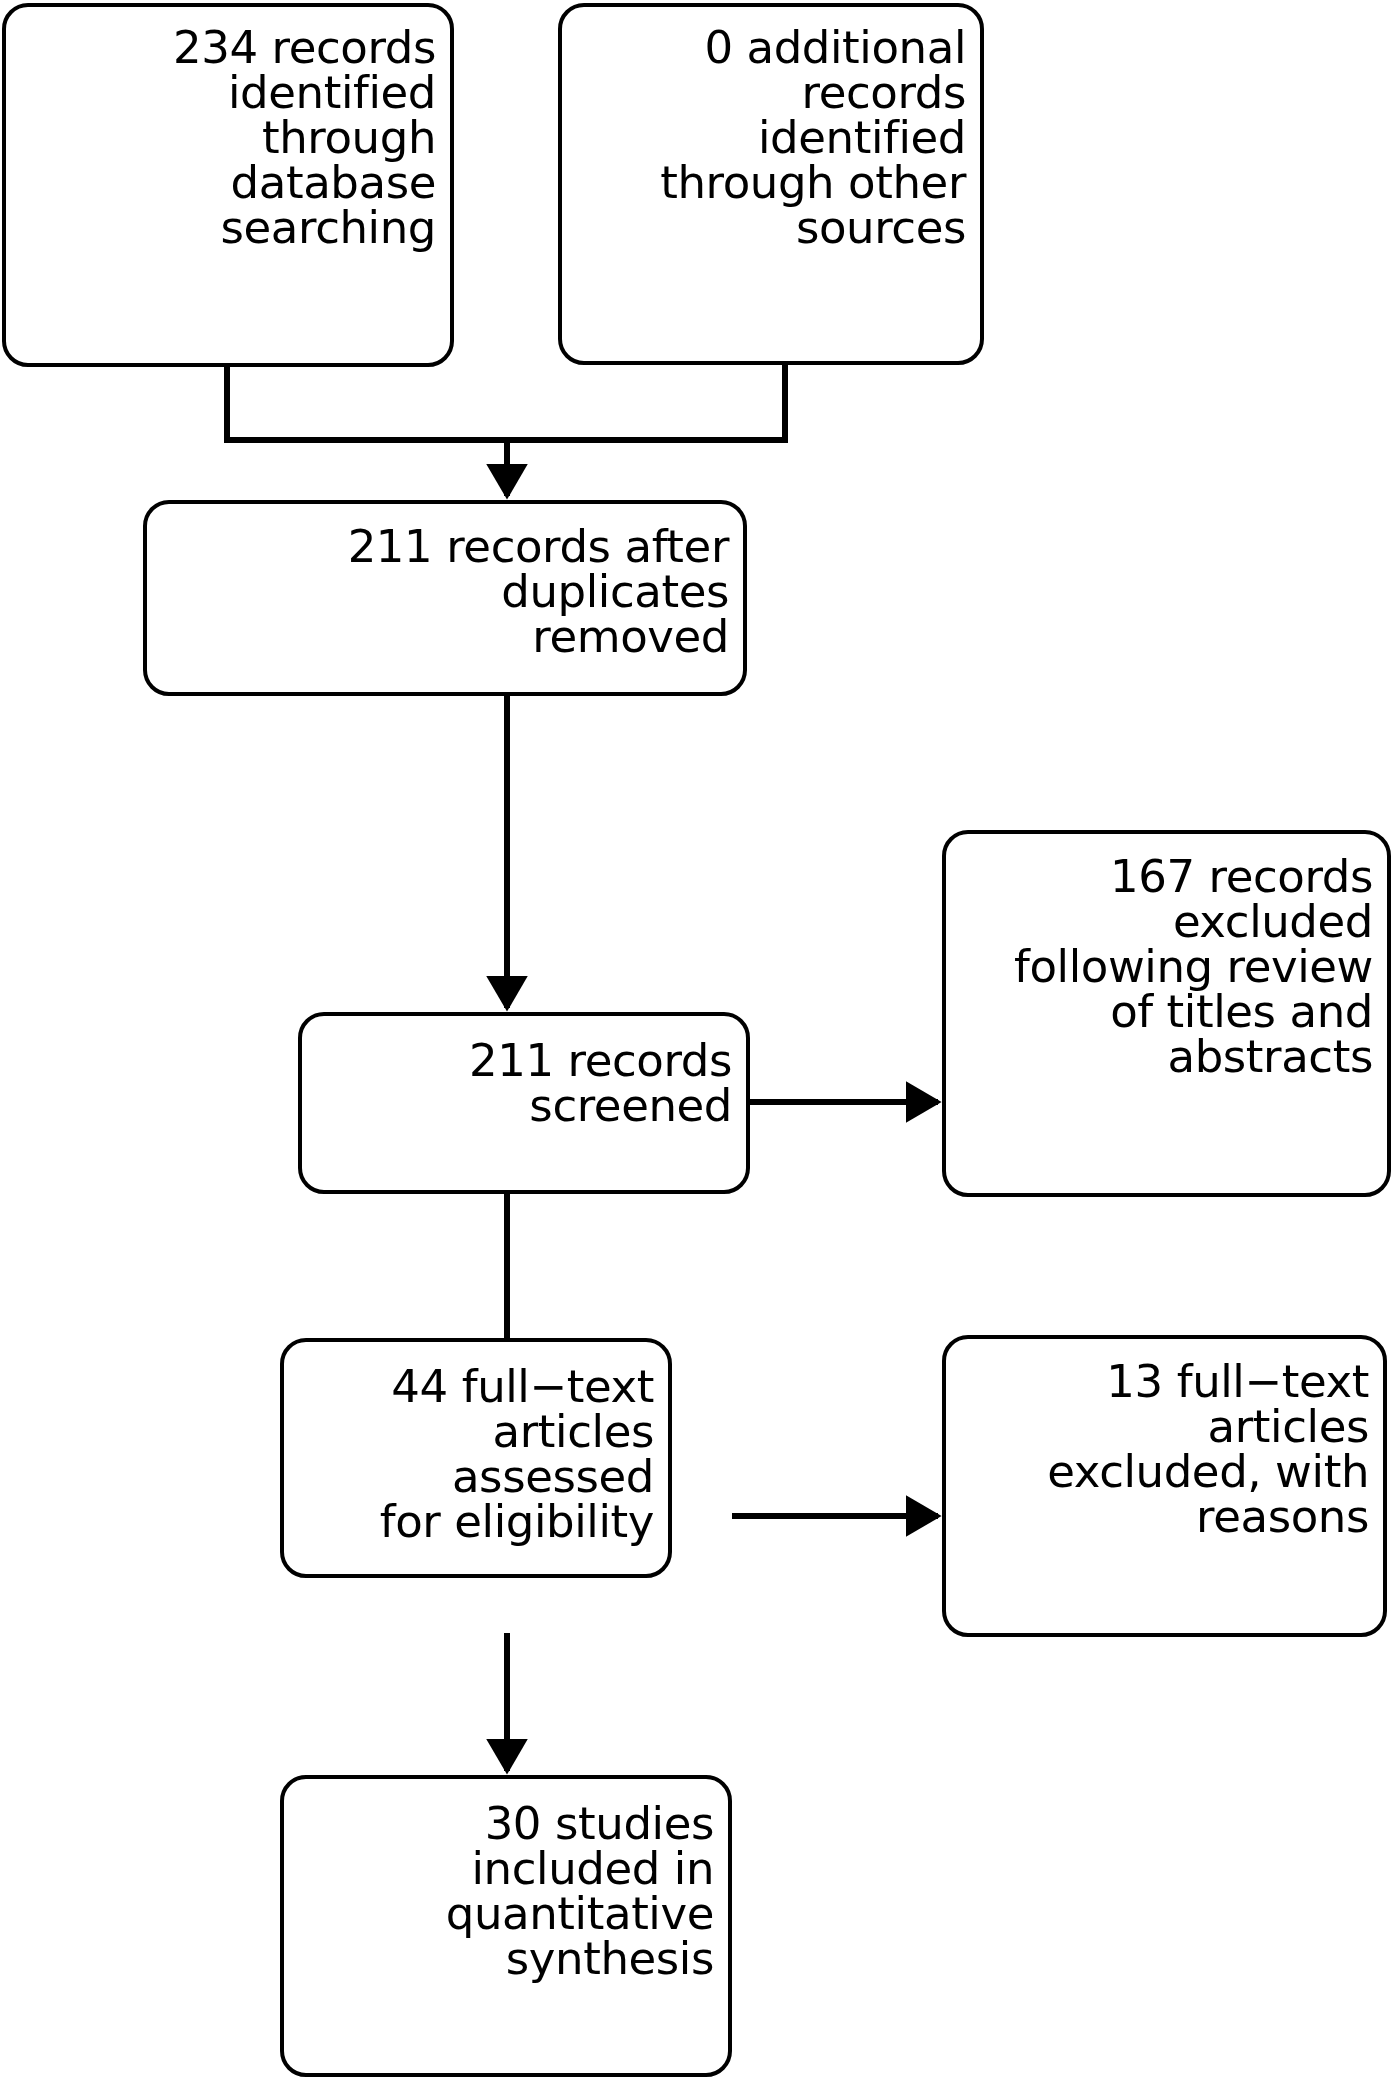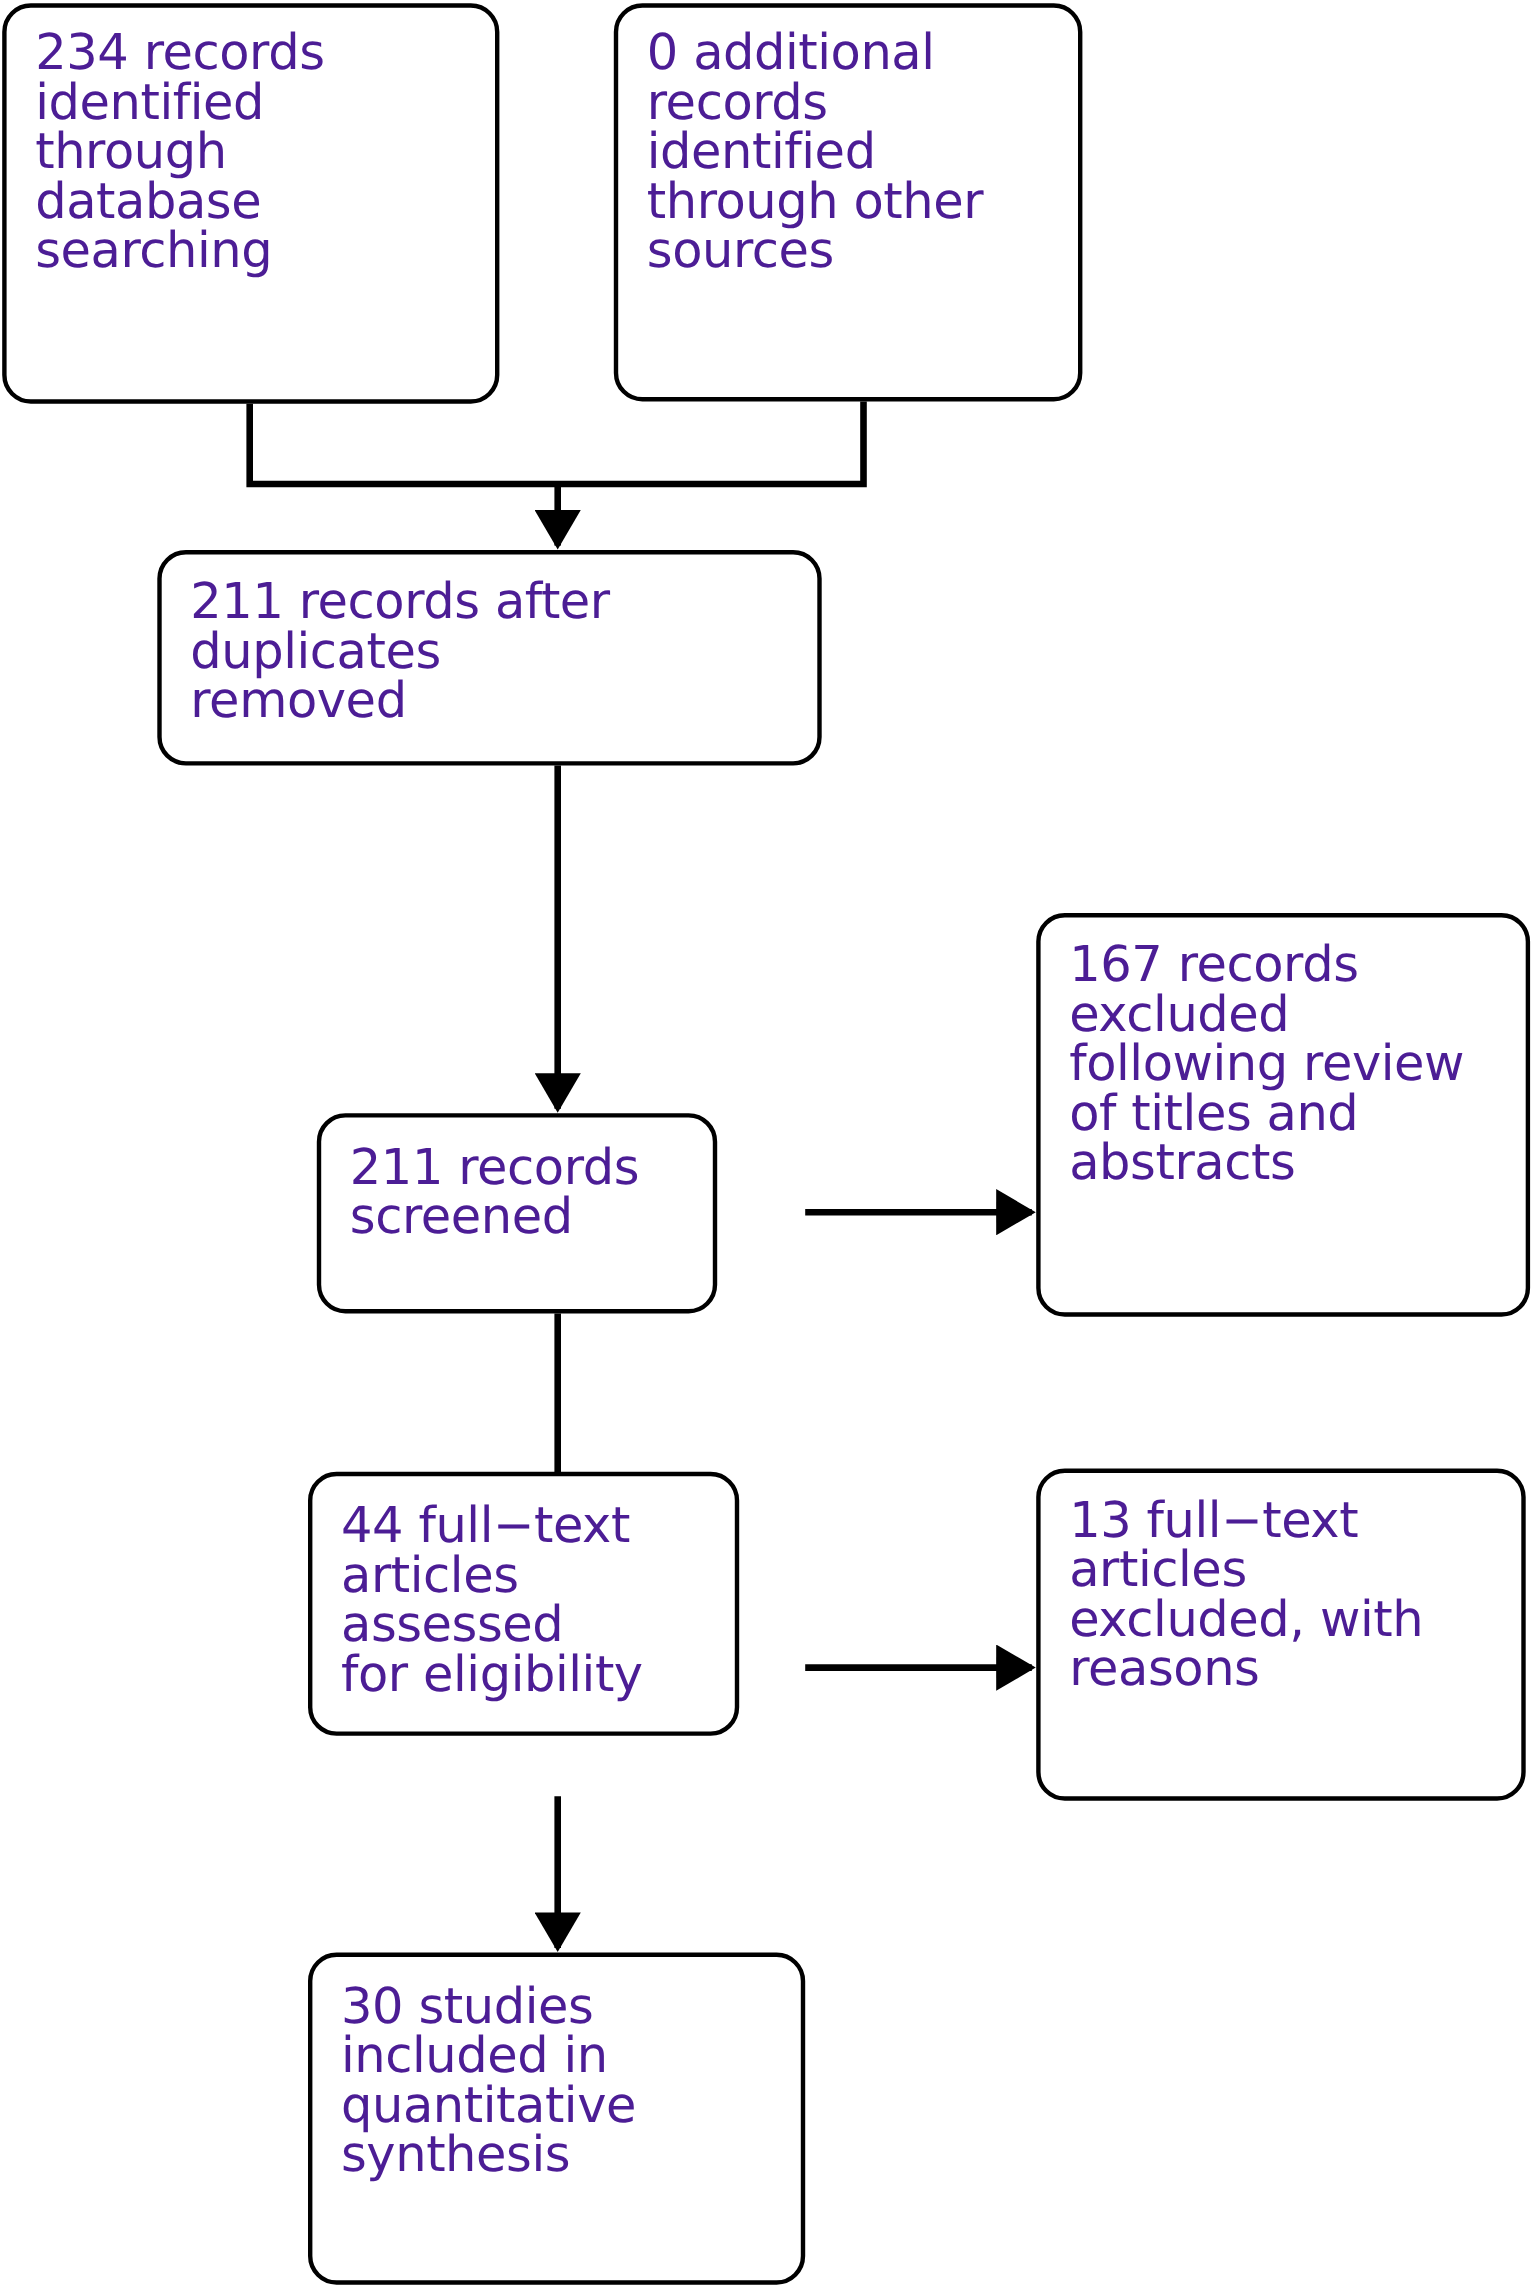--- a/index.html
+++ b/index.html
@@ -34,31 +34,32 @@
     border-radius: 26px;
     overflow: hidden;
   }
   .flow-box-text {
     position: absolute;
     left: 26px;
     top: 18px;
     right: 14px;
     font-size: 45px;
     line-height: 1.00;
-    color: #4c1d95;
+    color: #000000;
     font-family: "DejaVu Sans", sans-serif;
     letter-spacing: -0.4px;
     white-space: pre-line;
     font-weight: 400;
+    text-align: right;
   }
   
   #box-database-records      { left: 2px;   top: 3px;    width: 452px; height: 364px; }
   #box-other-sources         { left: 558px; top: 3px;    width: 426px; height: 362px; }
   #box-duplicates-removed    { left: 143px; top: 500px;  width: 604px; height: 196px; }
-  #box-records-screened      { left: 288px; top: 1012px; width: 364px; height: 182px; }
+  #box-records-screened      { left: 298px; top: 1012px; width: 452px; height: 182px; }
   #box-records-excluded      { left: 942px; top: 830px;  width: 449px; height: 367px; }
   #box-fulltext-assessed     { left: 280px; top: 1338px; width: 392px; height: 240px; }
   #box-fulltext-excluded     { left: 942px; top: 1335px; width: 445px; height: 302px; }
   #box-studies-included      { left: 280px; top: 1775px; width: 452px; height: 302px; padding-left: 23px; }
 
   #box-duplicates-removed .flow-box-text { top: 20px; }
   #box-records-screened  .flow-box-text  { top: 22px; }
   #box-records-excluded  .flow-box-text  { top: 20px; }
   #box-fulltext-assessed .flow-box-text  { top: 22px; }
   #box-fulltext-excluded .flow-box-text  { top: 20px; }

